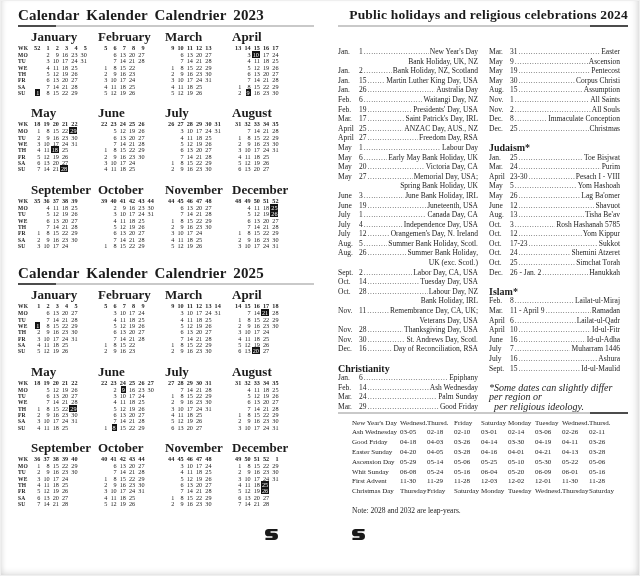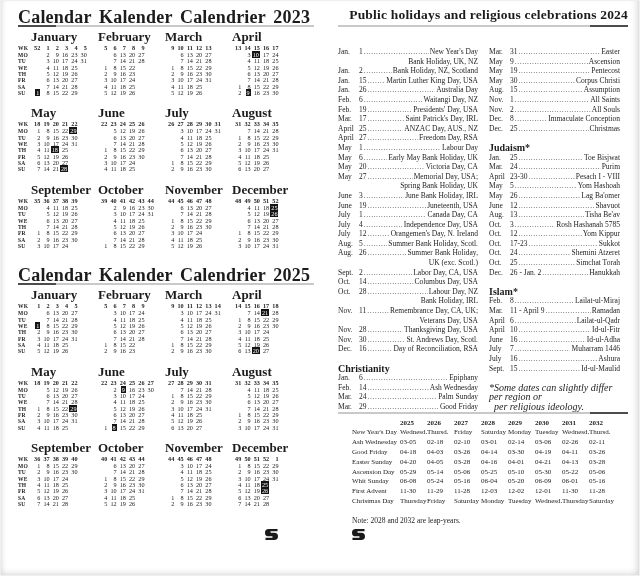--- a/index.html
+++ b/index.html
@@ -6,21 +6,21 @@
   body{width:640px;height:576px;position:relative;background:#fff;color:#1c1c1c;
        font-family:"Liberation Serif",serif;overflow:hidden;}
   body::after{content:'';position:absolute;inset:0;pointer-events:none;
        box-shadow:inset 0 0 0 1px #efefef, inset 5px 0 7px -5px #c4c4c4,
                   inset -7px 0 9px -6px #c4c4c4, inset 0 -7px 9px -6px #d2d2d2;}
   .page{position:absolute;top:7px;}
   .page-left{left:18px;width:296px;}
   .page-right{left:338px;width:290px;}
 
   
-  .cal-title{font-size:18px;font-weight:bold;word-spacing:3px;letter-spacing:.2px;height:18px;}
+  .cal-title{font-size:15px;font-weight:bold;word-spacing:3px;letter-spacing:.2px;height:18px;}
   .hol-title,.var-title{font-size:13.5px;font-weight:bold;letter-spacing:.2px;text-align:right;height:18px;}
   .rule{height:2px;margin-bottom:5px;}
   .rule-left{background:linear-gradient(to right,#4c4c4c 0 38px,#c9c9c9 38px 100%);}
   .rule-right{background:linear-gradient(to left,#4c4c4c 0 38px,#c9c9c9 38px 100%);}
 
   
   .mrow{display:flex;margin-bottom:12px;}
   .lblcol{width:13px;padding-top:12px;}
   .lbl{font-size:5.5px;font-weight:bold;line-height:6.35px;height:6.35px;letter-spacing:.2px;}
   .lblwk{line-height:8px;height:8px;}
@@ -1746,21 +1746,21 @@
         <div class="hentry">
           <span class="hm">Sept.</span>
           <span class="hd">2</span>
           <span class="hlead">......................................................................</span>
           <span class="hn">Labor Day, CA, USA</span>
         </div>
         <div class="hentry">
           <span class="hm">Oct.</span>
           <span class="hd">14</span>
           <span class="hlead">......................................................................</span>
-          <span class="hn">Columbus Day, USA</span>
+          <span class="hn">Tuesday Day, USA</span>
         </div>
         <div class="hentry">
           <span class="hm">Oct.</span>
           <span class="hd">28</span>
           <span class="hlead">......................................................................</span>
           <span class="hn">Labour Day, NZ</span>
         </div>
         <div class="hentry hcont">
           <span class="hn">Bank Holiday, IRL</span>
         </div>
@@ -2001,31 +2001,20 @@
           <span class="hn">Id-ul-Maulid</span>
         </div>
         <div class="hfoot">
           <div class="l1">*Some dates can slightly differ per region or</div>
           <div class="l2">per religious ideology.</div>
         </div>
       </div>
     </div>
   <div class="rule rule-right"></div>
   <div class="vtable" id="var-table">
-      <div class="vrow vhead">
-        <span class="vlabel"></span>
-        <span class="vcell">2025</span>
-        <span class="vcell">2026</span>
-        <span class="vcell">2027</span>
-        <span class="vcell">2028</span>
-        <span class="vcell">2029</span>
-        <span class="vcell">2030</span>
-        <span class="vcell">2031</span>
-        <span class="vcell">2032</span>
-      </div>
       <div class="vrow">
         <span class="vlabel">New Year's Day</span>
         <span class="vcell">Wednesd.</span>
         <span class="vcell">Thursd.</span>
         <span class="vcell">Friday</span>
         <span class="vcell">Saturday</span>
         <span class="vcell">Monday</span>
         <span class="vcell">Tuesday</span>
         <span class="vcell">Wednesd.</span>
         <span class="vcell">Thursd.</span>

